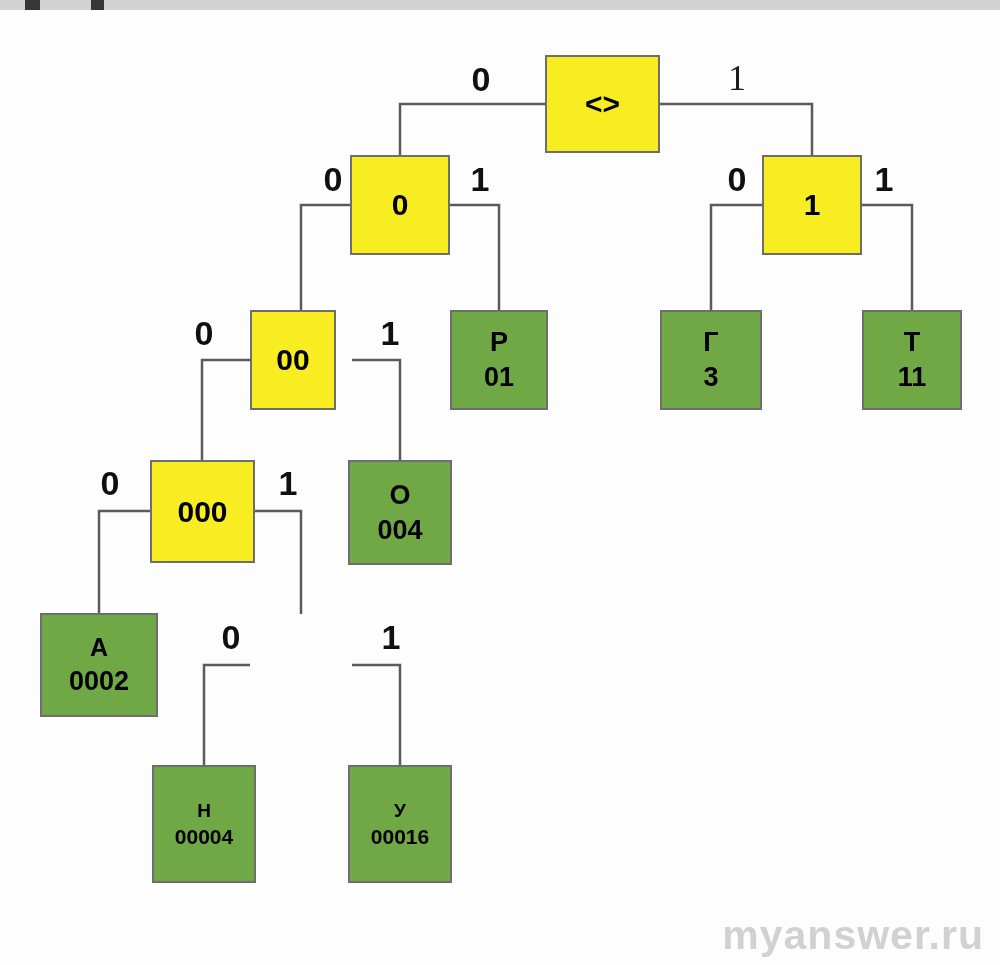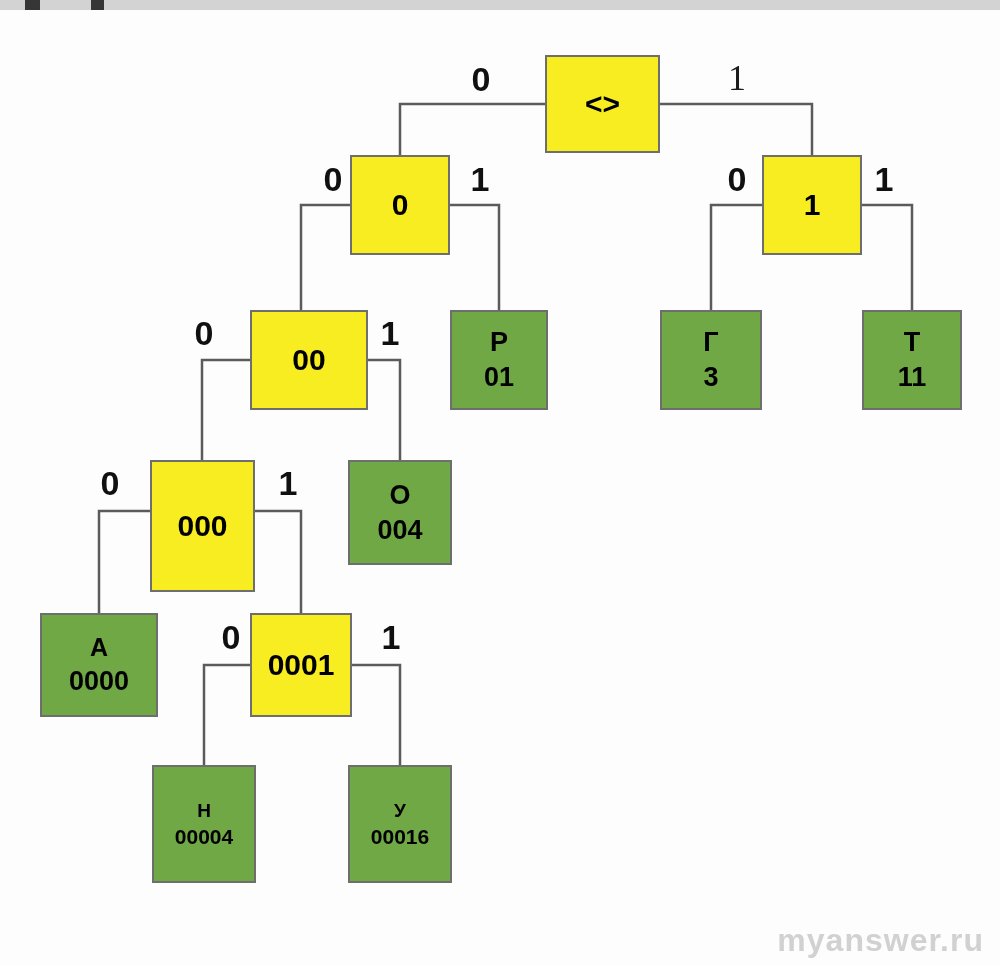--- a/index.html
+++ b/index.html
@@ -34,21 +34,21 @@
   .edge-label {
     position:absolute; transform:translate(-50%,-50%);
     font-size:34px; font-weight:bold; color:#101010; line-height:1;
   }
   .edge-label.thin {
     font-family:"Liberation Serif","DejaVu Serif",serif;
     font-weight:400; font-size:36px; color:#1c1c1c;
   }
   .watermark {
     position:absolute; right:16px; bottom:6px;
-    font-size:32px; font-weight:bold; letter-spacing:1px;
+    font-size:41px; font-weight:bold; letter-spacing:1px;
     color:#c7c7c7; opacity:0.8;
   }
 </style>
 </head>
 <body>
 
 <div class="canvas">
 
   <div class="top-strip">
     <div class="mark" style="left:25px;width:15px;"></div>
@@ -72,49 +72,46 @@
 
   <div class="node internal" style="left:545px;top:55px;width:115px;height:98px;">
     <span class="nlabel">&lt;&gt;</span>
   </div>
   <div class="node internal" style="left:350px;top:155px;width:100px;height:100px;">
     <span class="nlabel">0</span>
   </div>
   <div class="node internal" style="left:762px;top:155px;width:100px;height:100px;">
     <span class="nlabel">1</span>
   </div>
-  <div class="node internal" style="left:250px;top:310px;width:118px;height:100px;align-items:center;">
+  <div class="node internal" style="left:250px;top:310px;width:86px;height:100px;align-items:center;">
     <span class="nlabel">00</span>
   </div>
-  <div class="node internal" style="left:150px;top:460px;width:105px;height:132px;">
+  <div class="node internal" style="left:150px;top:460px;width:105px;height:103px;">
     <span class="nlabel">000</span>
-  </div>
-  <div class="node internal" style="left:250px;top:613px;width:102px;height:104px;">
-    <span class="nlabel">0001</span>
   </div>
 
   <div class="node leaf" style="left:450px;top:310px;width:98px;height:100px;">
     <span class="letter">Р</span>
     <span class="code">01</span>
   </div>
   <div class="node leaf" style="left:660px;top:310px;width:102px;height:100px;">
     <span class="letter">Г</span>
     <span class="code">3</span>
   </div>
   <div class="node leaf" style="left:862px;top:310px;width:100px;height:100px;">
     <span class="letter">Т</span>
     <span class="code">11</span>
   </div>
   <div class="node leaf" style="left:348px;top:460px;width:104px;height:105px;">
     <span class="letter">О</span>
     <span class="code">004</span>
   </div>
   <div class="node leaf leaf-a" style="left:40px;top:613px;width:118px;height:104px;">
     <span class="letter">А</span>
-    <span class="code">0000</span>
+    <span class="code">0002</span>
   </div>
   <div class="node leaf leaf-small" style="left:152px;top:765px;width:104px;height:118px;">
     <span class="letter">Н</span>
     <span class="code">00004</span>
   </div>
   <div class="node leaf leaf-small" style="left:348px;top:765px;width:104px;height:118px;">
     <span class="letter">У</span>
     <span class="code">00016</span>
   </div>
 

